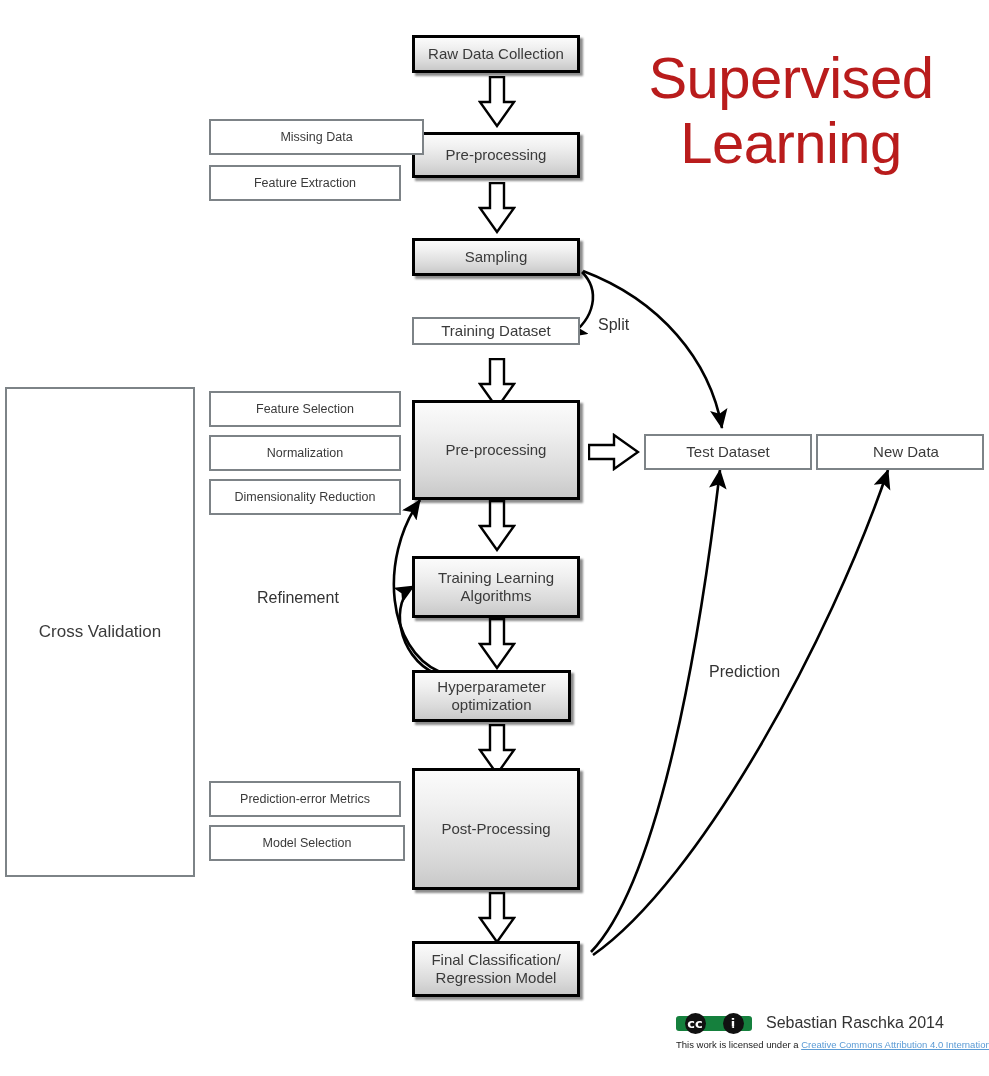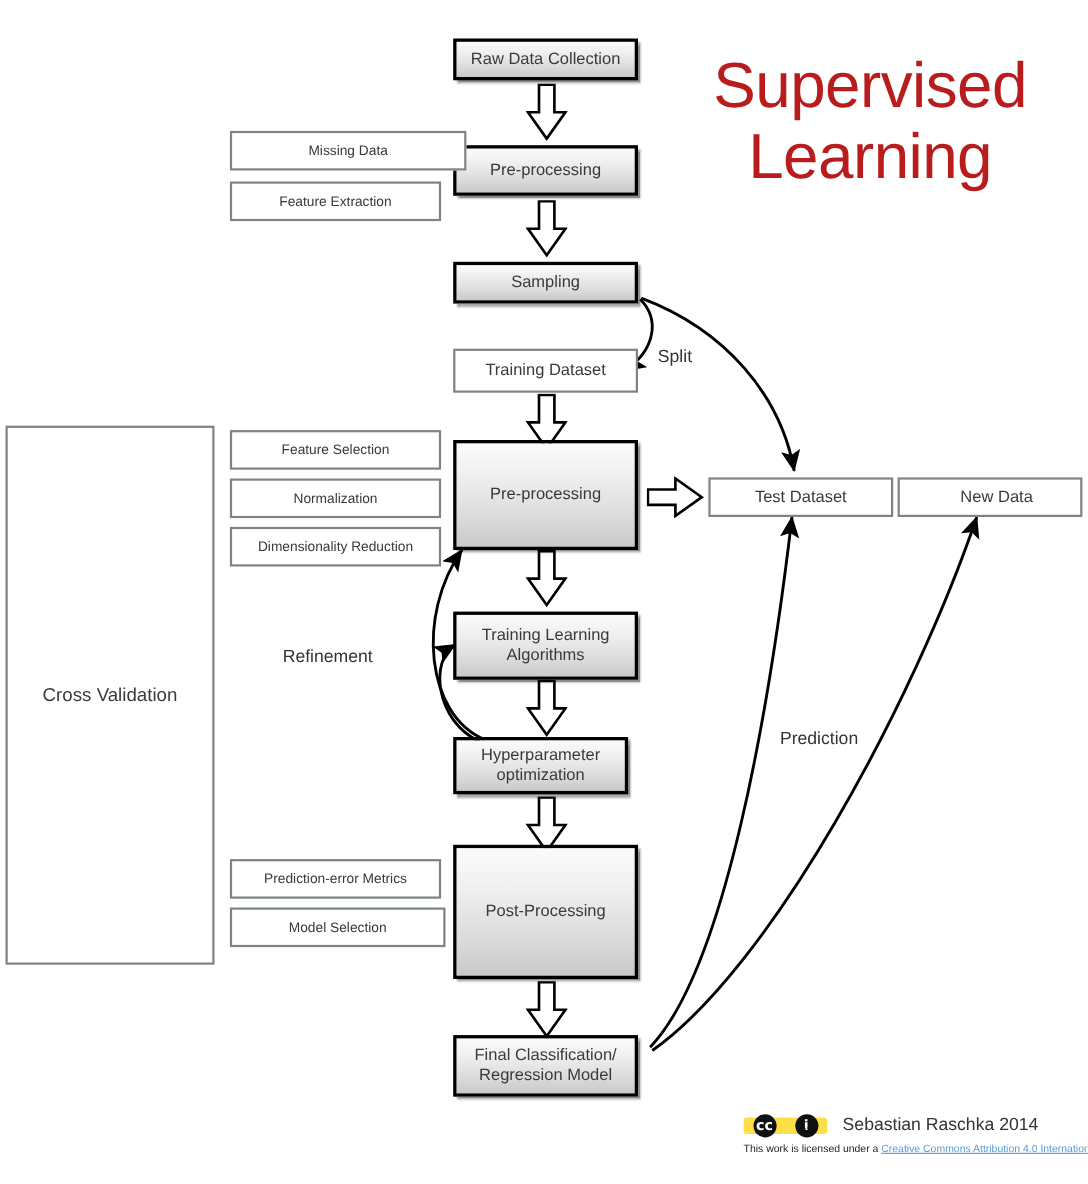--- a/index.html
+++ b/index.html
@@ -106,21 +106,21 @@
     z-index: 6;
   }
   .cc-row {
     display: flex;
     align-items: center;
     gap: 14px;
   }
   .cc-badge {
     width: 76px;
     height: 15px;
-    background: #fde047;
+    background: #15803d;
     border-radius: 3px;
     display: flex;
     align-items: center;
     justify-content: space-around;
     position: relative;
   }
   .cc-badge .glyph {
     width: 21px;
     height: 21px;
     border-radius: 50%;
@@ -221,21 +221,21 @@
   </div>
 
   <div class="node proc" style="left:412px; top:132px; width:168px; height:46px;">
     <span>Pre-processing</span>
   </div>
 
   <div class="node proc" style="left:412px; top:238px; width:168px; height:38px;">
     <span>Sampling</span>
   </div>
 
-  <div class="node plain" style="left:412px; top:317px; width:168px; height:40px;">
+  <div class="node plain" style="left:412px; top:317px; width:168px; height:28px;">
     <span>Training Dataset</span>
   </div>
 
   <div class="node proc" style="left:412px; top:400px; width:168px; height:100px;">
     <span>Pre-processing</span>
   </div>
 
   <div class="node proc" style="left:412px; top:556px; width:168px; height:62px;">
     <span>
       <span>Training Learning</span><br>

